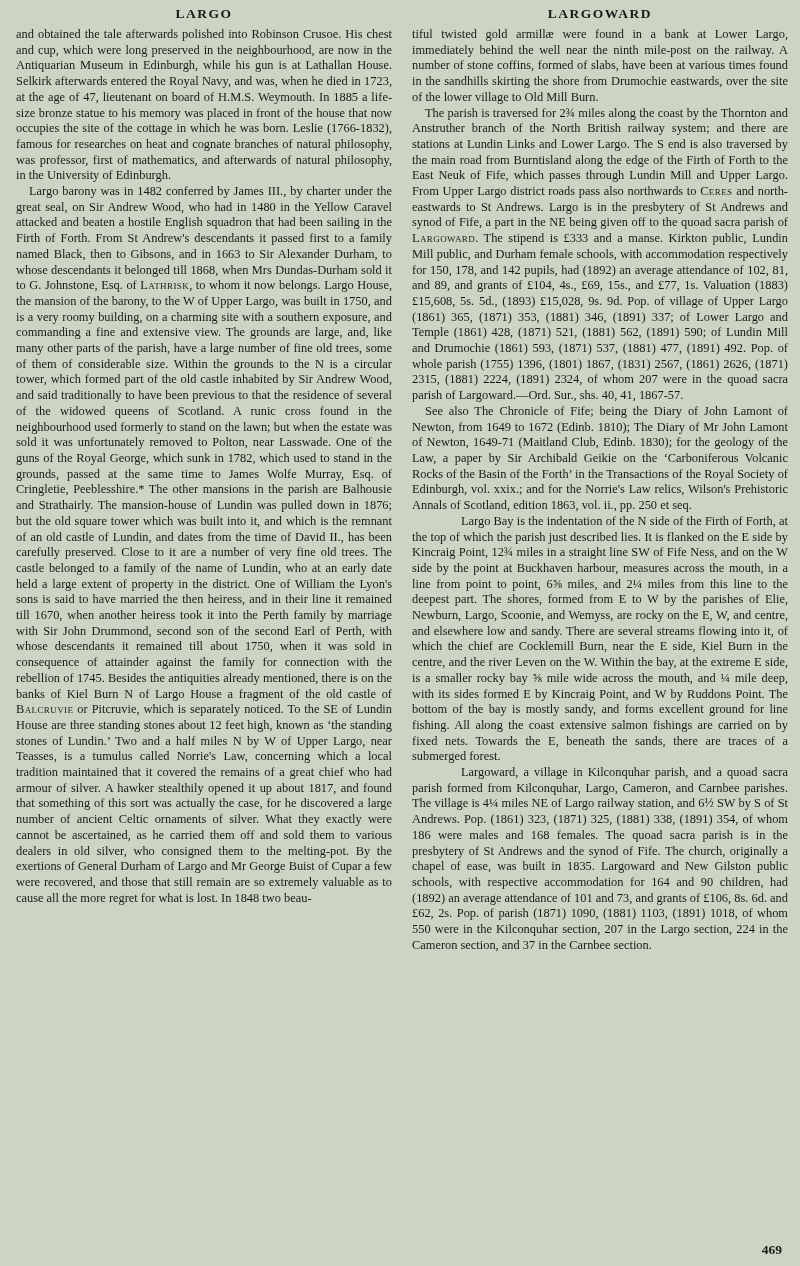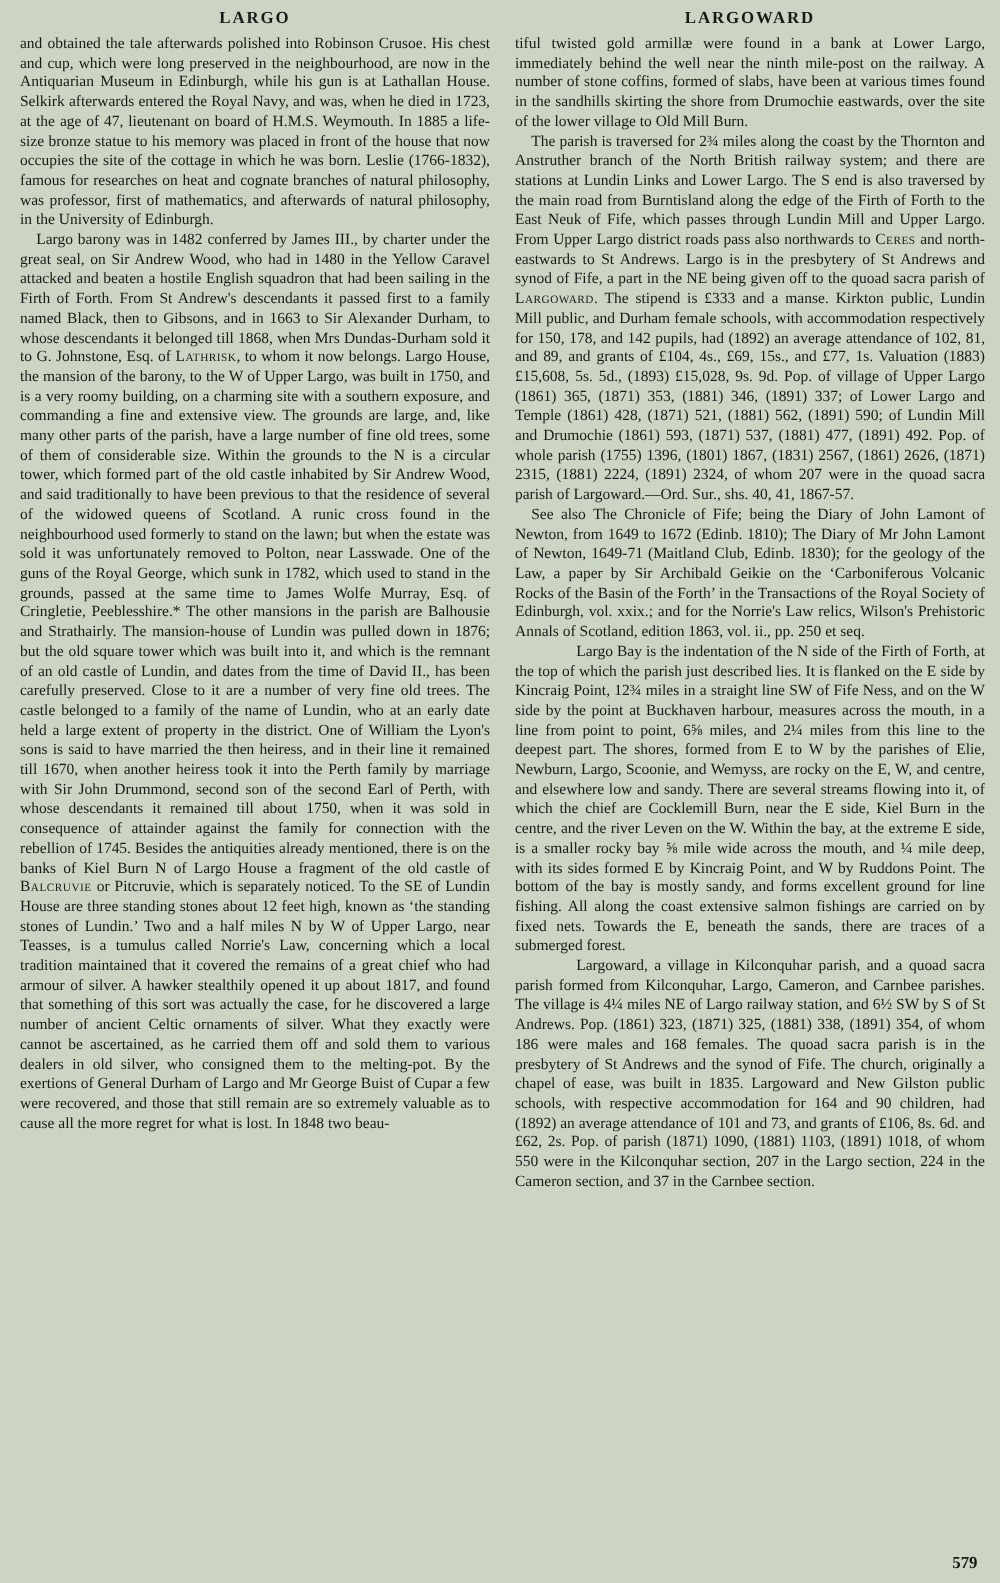--- a/index.html
+++ b/index.html
@@ -89,16 +89,16 @@
 
   <div class="column">
     <div class="col-header">LARGOWARD</div>
     <div class="col-body">
         <p class="para"><span>tiful twisted gold armillæ were found in a bank at Lower Largo, immediately behind the well near the ninth mile-post on the railway.  A number of stone coffins, formed of slabs, have been at various times found in the sandhills skirting the shore from Drumochie eastwards, over the site of the lower village to Old Mill Burn.</span></p>
         <p class="para indent"><span>The parish is traversed for 2¾ miles along the coast by the Thornton and Anstruther branch of the North British railway system; and there are stations at Lundin Links and Lower Largo.  The S end is also traversed by the main road from Burntisland along the edge of the Firth of Forth to the East Neuk of Fife, which passes through Lundin Mill and Upper Largo.  From Upper Largo district roads pass also northwards to </span><span class="sc">Ceres</span><span> and north-eastwards to St Andrews.  Largo is in the presbytery of St Andrews and synod of Fife, a part in the NE being given off to the </span><span class="i">quoad sacra</span><span> parish of </span><span class="sc">Largoward</span><span>.  The stipend is £333 and a manse.  Kirkton public, Lundin Mill public, and Durham female schools, with accommodation respectively for 150, 178, and 142 pupils, had (1892) an average attendance of 102, 81, and 89, and grants of £104, 4s., £69, 15s., and £77, 1s.  Valuation (1883) £15,608, 5s. 5d., (1893) £15,028, 9s. 9d.  Pop. of village of Upper Largo (1861) 365, (1871) 353, (1881) 346, (1891) 337; of Lower Largo and Temple (1861) 428, (1871) 521, (1881) 562, (1891) 590; of Lundin Mill and Drumochie (1861) 593, (1871) 537, (1881) 477, (1891) 492.  Pop. of whole parish (1755) 1396, (1801) 1867, (1831) 2567, (1861) 2626, (1871) 2315, (1881) 2224, (1891) 2324, of whom 207 were in the </span><span class="i">quoad sacra</span><span> parish of Largoward.—</span><span class="i">Ord. Sur.</span><span>, shs. 40, 41, 1867-57.</span></p>
         <p class="para indent"><span>See also </span><span class="i">The Chronicle of Fife; being the Diary of John Lamont of Newton, from 1649 to 1672</span><span> (Edinb. 1810); </span><span class="i">The Diary of Mr John Lamont of Newton, 1649-71</span><span> (Maitland Club, Edinb. 1830); for the geology of the Law, a paper by Sir Archibald Geikie on the ‘Carboniferous Volcanic Rocks of the Basin of the Forth’ in the </span><span class="i">Transactions of the Royal Society of Edinburgh</span><span>, vol. xxix.; and for the Norrie's Law relics, Wilson's </span><span class="i">Prehistoric Annals of Scotland</span><span>, edition 1863, vol. ii., pp. 250 </span><span class="i">et seq.</span></p>
         <p class="para indent"><span class="b">Largo Bay</span><span> is the indentation of the N side of the Firth of Forth, at the top of which the parish just described lies.  It is flanked on the E side by Kincraig Point, 12¾ miles in a straight line SW of Fife Ness, and on the W side by the point at Buckhaven harbour, measures across the mouth, in a line from point to point, 6⅝ miles, and 2¼ miles from this line to the deepest part.  The shores, formed from E to W by the parishes of Elie, Newburn, Largo, Scoonie, and Wemyss, are rocky on the E, W, and centre, and elsewhere low and sandy.  There are several streams flowing into it, of which the chief are Cocklemill Burn, near the E side, Kiel Burn in the centre, and the river Leven on the W.  Within the bay, at the extreme E side, is a smaller rocky bay ⅝ mile wide across the mouth, and ¼ mile deep, with its sides formed E by Kincraig Point, and W by Ruddons Point.  The bottom of the bay is mostly sandy, and forms excellent ground for line fishing.  All along the coast extensive salmon fishings are carried on by fixed nets.  Towards the E, beneath the sands, there are traces of a submerged forest.</span></p>
         <p class="para indent"><span class="b">Largoward</span><span>, a village in Kilconquhar parish, and a </span><span class="i">quoad sacra</span><span> parish formed from Kilconquhar, Largo, Cameron, and Carnbee parishes.  The village is 4¼ miles NE of Largo railway station, and 6½ SW by S of St Andrews.  Pop. (1861) 323, (1871) 325, (1881) 338, (1891) 354, of whom 186 were males and 168 females.  The </span><span class="i">quoad sacra</span><span> parish is in the presbytery of St Andrews and the synod of Fife.  The church, originally a chapel of ease, was built in 1835.  Largoward and New Gilston public schools, with respective accommodation for 164 and 90 children, had (1892) an average attendance of 101 and 73, and grants of £106, 8s. 6d. and £62, 2s.  Pop. of parish (1871) 1090, (1881) 1103, (1891) 1018, of whom 550 were in the Kilconquhar section, 207 in the Largo section, 224 in the Cameron section, and 37 in the Carnbee section.</span></p>
       </div>
-    <div class="page-number">579</div>
+    <div class="page-number">469</div>
   </div>
 
 </div>
 
 </body></html>

